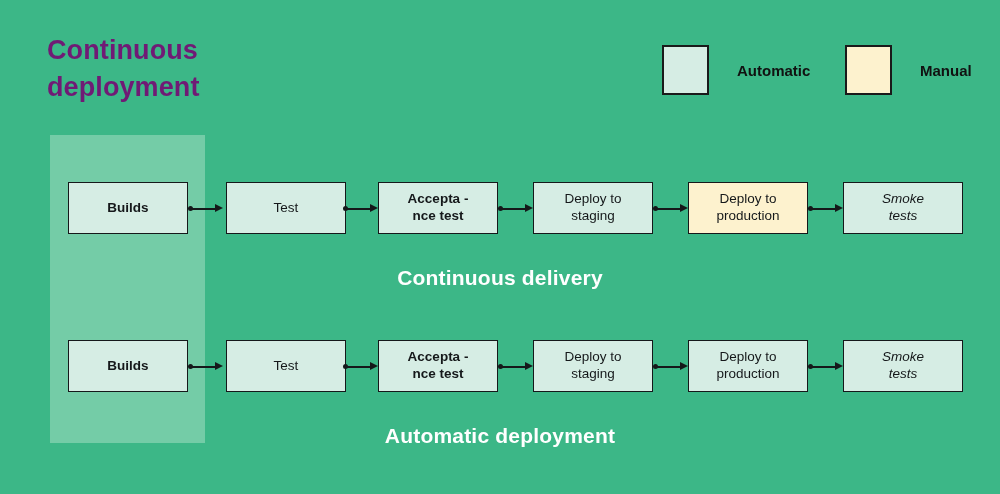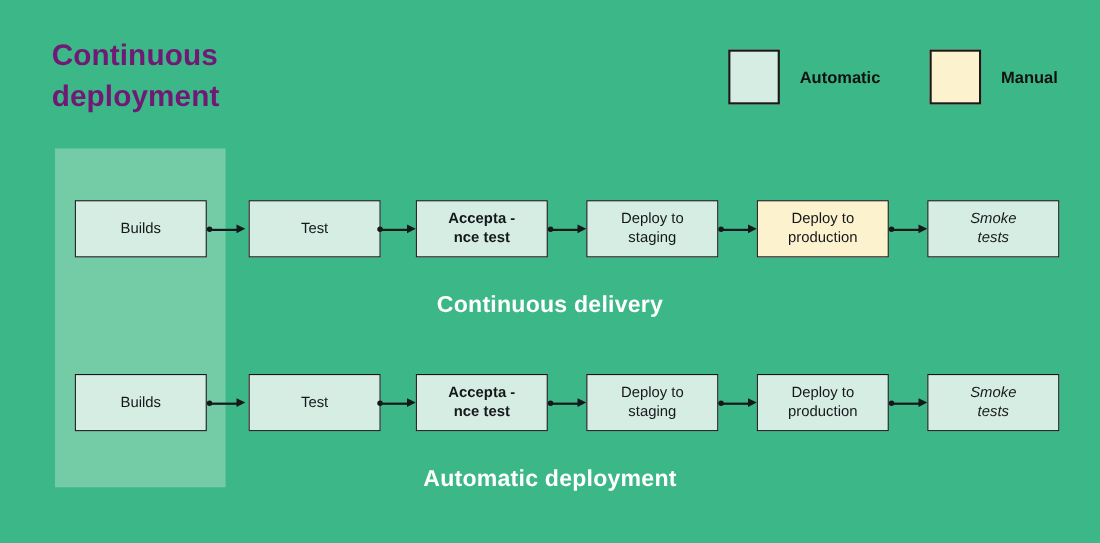--- a/index.html
+++ b/index.html
@@ -57,21 +57,21 @@
   .legend-manual{ left: 845px; text-align: center; }
   .legend-swatch {
     width: 47px;
     height: 50px;
     border: 2px solid #1a1a1a;
     box-sizing: border-box;
   }
   .legend-swatch.automatic { background: #D6EDE4; }
   .legend-swatch.manual    { background: #FDF2CE; }
   .legend-label {
-    margin-left: 18px;
+    margin-left: 28px;
     color: #111111;
     font-size: 15px;
     font-weight: bold;
     white-space: nowrap;
   }
 
   
   .pipeline {
     position: absolute;
     left: 0;
@@ -95,21 +95,21 @@
     text-align: center;
     font-size: 13.5px;
     color: #15181a;
     line-height: 1.25;
     white-space: pre-line;
   }
   .stage.automatic { background: #D6EDE4; }
   .stage.manual    { background: #FDF2CE; }
 
   
-  .pos-0 { left: 68px; }
+  .pos-0 { left: 68px; font-weight: bold; }
   .pos-1 { left: 226px; }
   .pos-2 { left: 378px; font-weight: bold; }
   .pos-3 { left: 533px; }
   .pos-4 { left: 688px; }
   .pos-5 { left: 843px; font-style: italic; }
 
   
   .connector {
     position: absolute;
     top: 22px;

